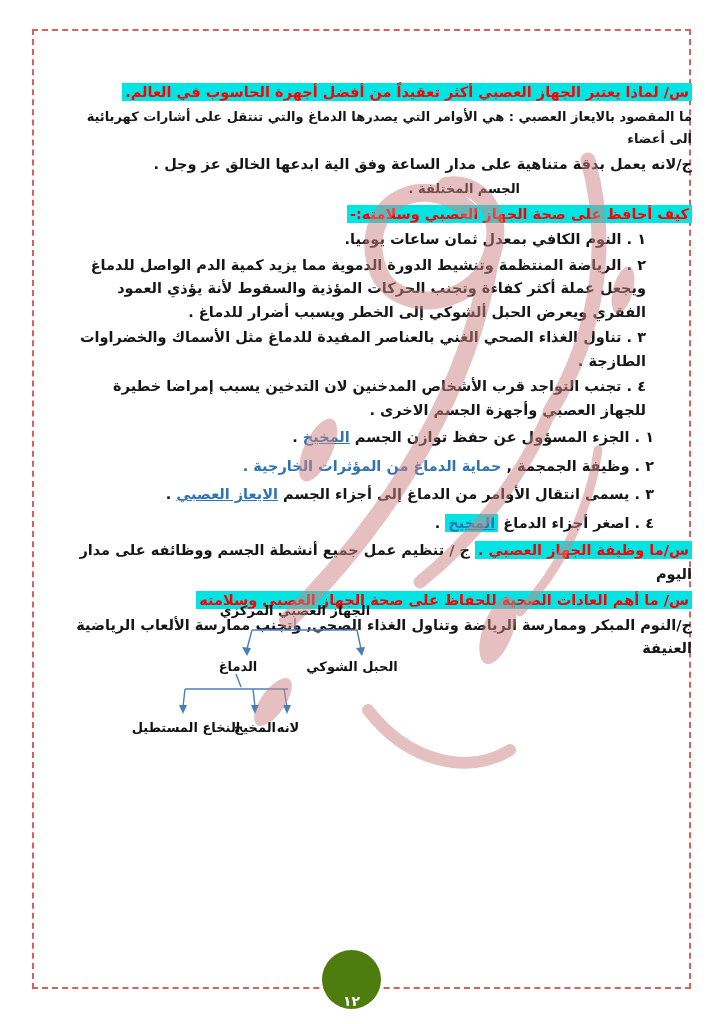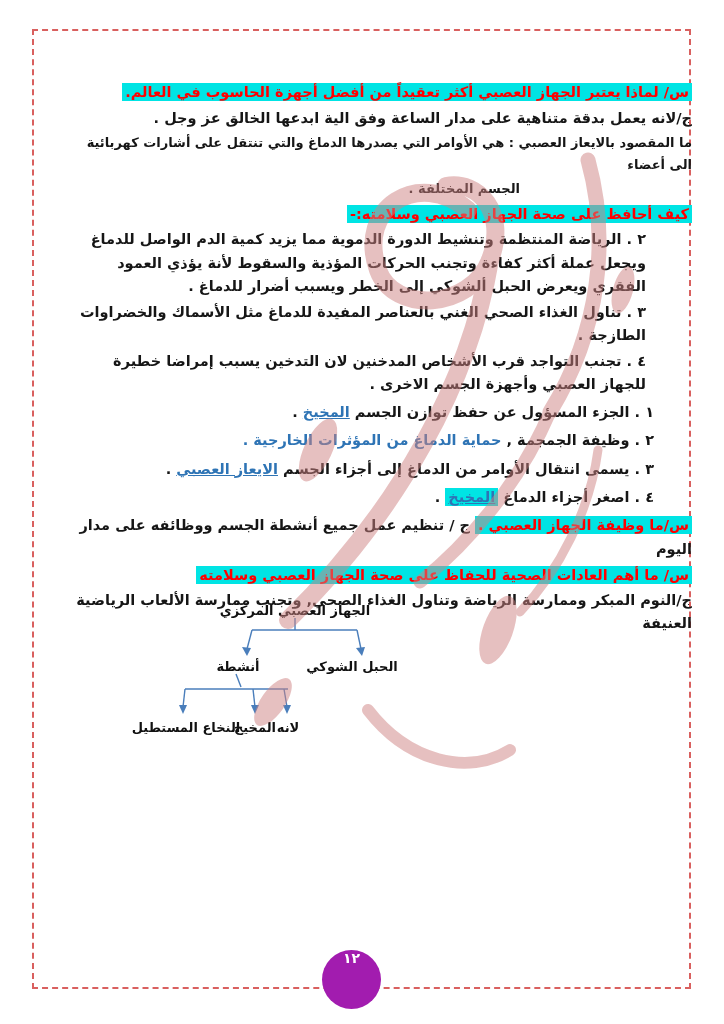--- a/index.html
+++ b/index.html
@@ -23,41 +23,42 @@
   .ansline{line-height:23px;}
   
   .diagram{position:absolute;left:130px;top:598px;width:290px;height:165px;z-index:2;}
   .dg-label{position:absolute;transform:translateX(-50%);white-space:nowrap;
        font-size:13px;font-weight:bold;color:#111;direction:rtl;}
   .diagram svg{position:absolute;left:0;top:0;}
   
   .watermark{position:absolute;left:168px;top:150px;z-index:3;opacity:0.5;pointer-events:none;}
   
   .page-num{position:absolute;left:322px;top:950px;width:59px;height:59px;border-radius:50%;
-       background:#a21caf;color:#ffffff;display:flex;align-items:flex-start;justify-content:center;
+       background:#4d7c0f;color:#ffffff;display:flex;align-items:flex-end;justify-content:center;
        font-size:14px;font-weight:bold;z-index:4;}
 </style>
 </head>
 <body>
 
 <div class="page">
 
   <div class="page-border"></div>
 
   <div class="content">
 
     <div class="line"><span class="hl red">س/ لماذا يعتبر الجهاز العصبي أكثر تعقيداً من أفضل أجهزة الحاسوب في العالم.</span></div>
 
+    <div class="line small">ما المقصود بالايعاز العصبي : هي الأوامر التي يصدرها الدماغ والتي تنتقل على أشارات كهربائية الى أعضاء</div>
+
     <div class="line">ج/لانه يعمل بدقة متناهية على مدار الساعة وفق الية ابدعها الخالق عز وجل .</div>
-
-    <div class="line small">ما المقصود بالايعاز العصبي : هي الأوامر التي يصدرها الدماغ والتي تنتقل على أشارات كهربائية الى أعضاء</div>
     <div class="line small def2">الجسم المختلفة .</div>
 
     <div class="line"><span class="hl red">كيف أحافظ على صحة الجهاز العصبي وسلامته:-</span></div>
 
+    <div class="line item">١ . النوم الكافي بمعدل ثمان ساعات يوميا.</div>
     <div class="line item">٢ . الرياضة المنتظمة وتنشيط الدورة الدموية مما يزيد كمية الدم الواصل للدماغ ويجعل عملة أكثر كفاءة وتجنب الحركات المؤذية والسقوط لأنة يؤذي العمود الفقري ويعرض الحبل ألشوكي إلى الخطر ويسبب أضرار للدماغ .</div>
     <div class="line item">٣ . تناول الغذاء الصحي الغني بالعناصر المفيدة للدماغ مثل الأسماك والخضراوات الطازجة .</div>
     <div class="line item">٤ . تجنب التواجد قرب الأشخاص المدخنين لان التدخين يسبب إمراضا خطيرة للجهاز العصبي وأجهزة الجسم الاخرى .</div>
 
 
     <div class="line qitem"><span>١ . الجزء المسؤول عن حفظ توازن الجسم </span><span class="blue ul">المخيخ</span><span> .</span></div>
 
     <div class="line qitem"><span>٢ . وظيفة الجمجمة , </span><span class="blue">حماية الدماغ من المؤثرات الخارجية .</span><span></span></div>
 
     <div class="line qitem"><span>٣ . يسمى انتقال الأوامر من الدماغ إلى أجزاء الجسم </span><span class="blue ul">الايعاز العصبي</span><span> .</span></div>
@@ -87,21 +88,21 @@
       </g>
       <g fill="#4a7ebb" stroke="none">
         <polygon points="117,58 112,49 121,50"></polygon>
         <polygon points="232,58 226,50 235,49"></polygon>
         <polygon points="53,116 49,107 57,107"></polygon>
         <polygon points="125,116 121,107 129,107"></polygon>
         <polygon points="157,116 153,107 161,107"></polygon>
       </g>
     </svg>
     <div class="dg-label" style="left:165px;top:5px;">الجهاز العصبي المركزي</div>
-    <div class="dg-label" style="left:108px;top:61px;">أنشطة</div>
+    <div class="dg-label" style="left:108px;top:61px;">الدماغ</div>
     <div class="dg-label" style="left:222px;top:61px;">الحبل الشوكي</div>
     <div class="dg-label" style="left:158px;top:122px;">لانه</div>
     <div class="dg-label" style="left:125px;top:122px;">المخيخ</div>
     <div class="dg-label" style="left:56px;top:122px;">النخاع المستطيل</div>
   </div>
 
   <svg class="watermark" width="500" height="660" viewBox="0 0 500 660">
     <g stroke="#cf8383" fill="none" stroke-linecap="round">
       <path d="M300,60 C250,18 188,58 210,120 C226,164 302,160 322,110 C340,62 310,30 278,36" stroke-width="18"></path>
       <path d="M322,110 C302,230 232,360 120,470" stroke-width="18"></path>

